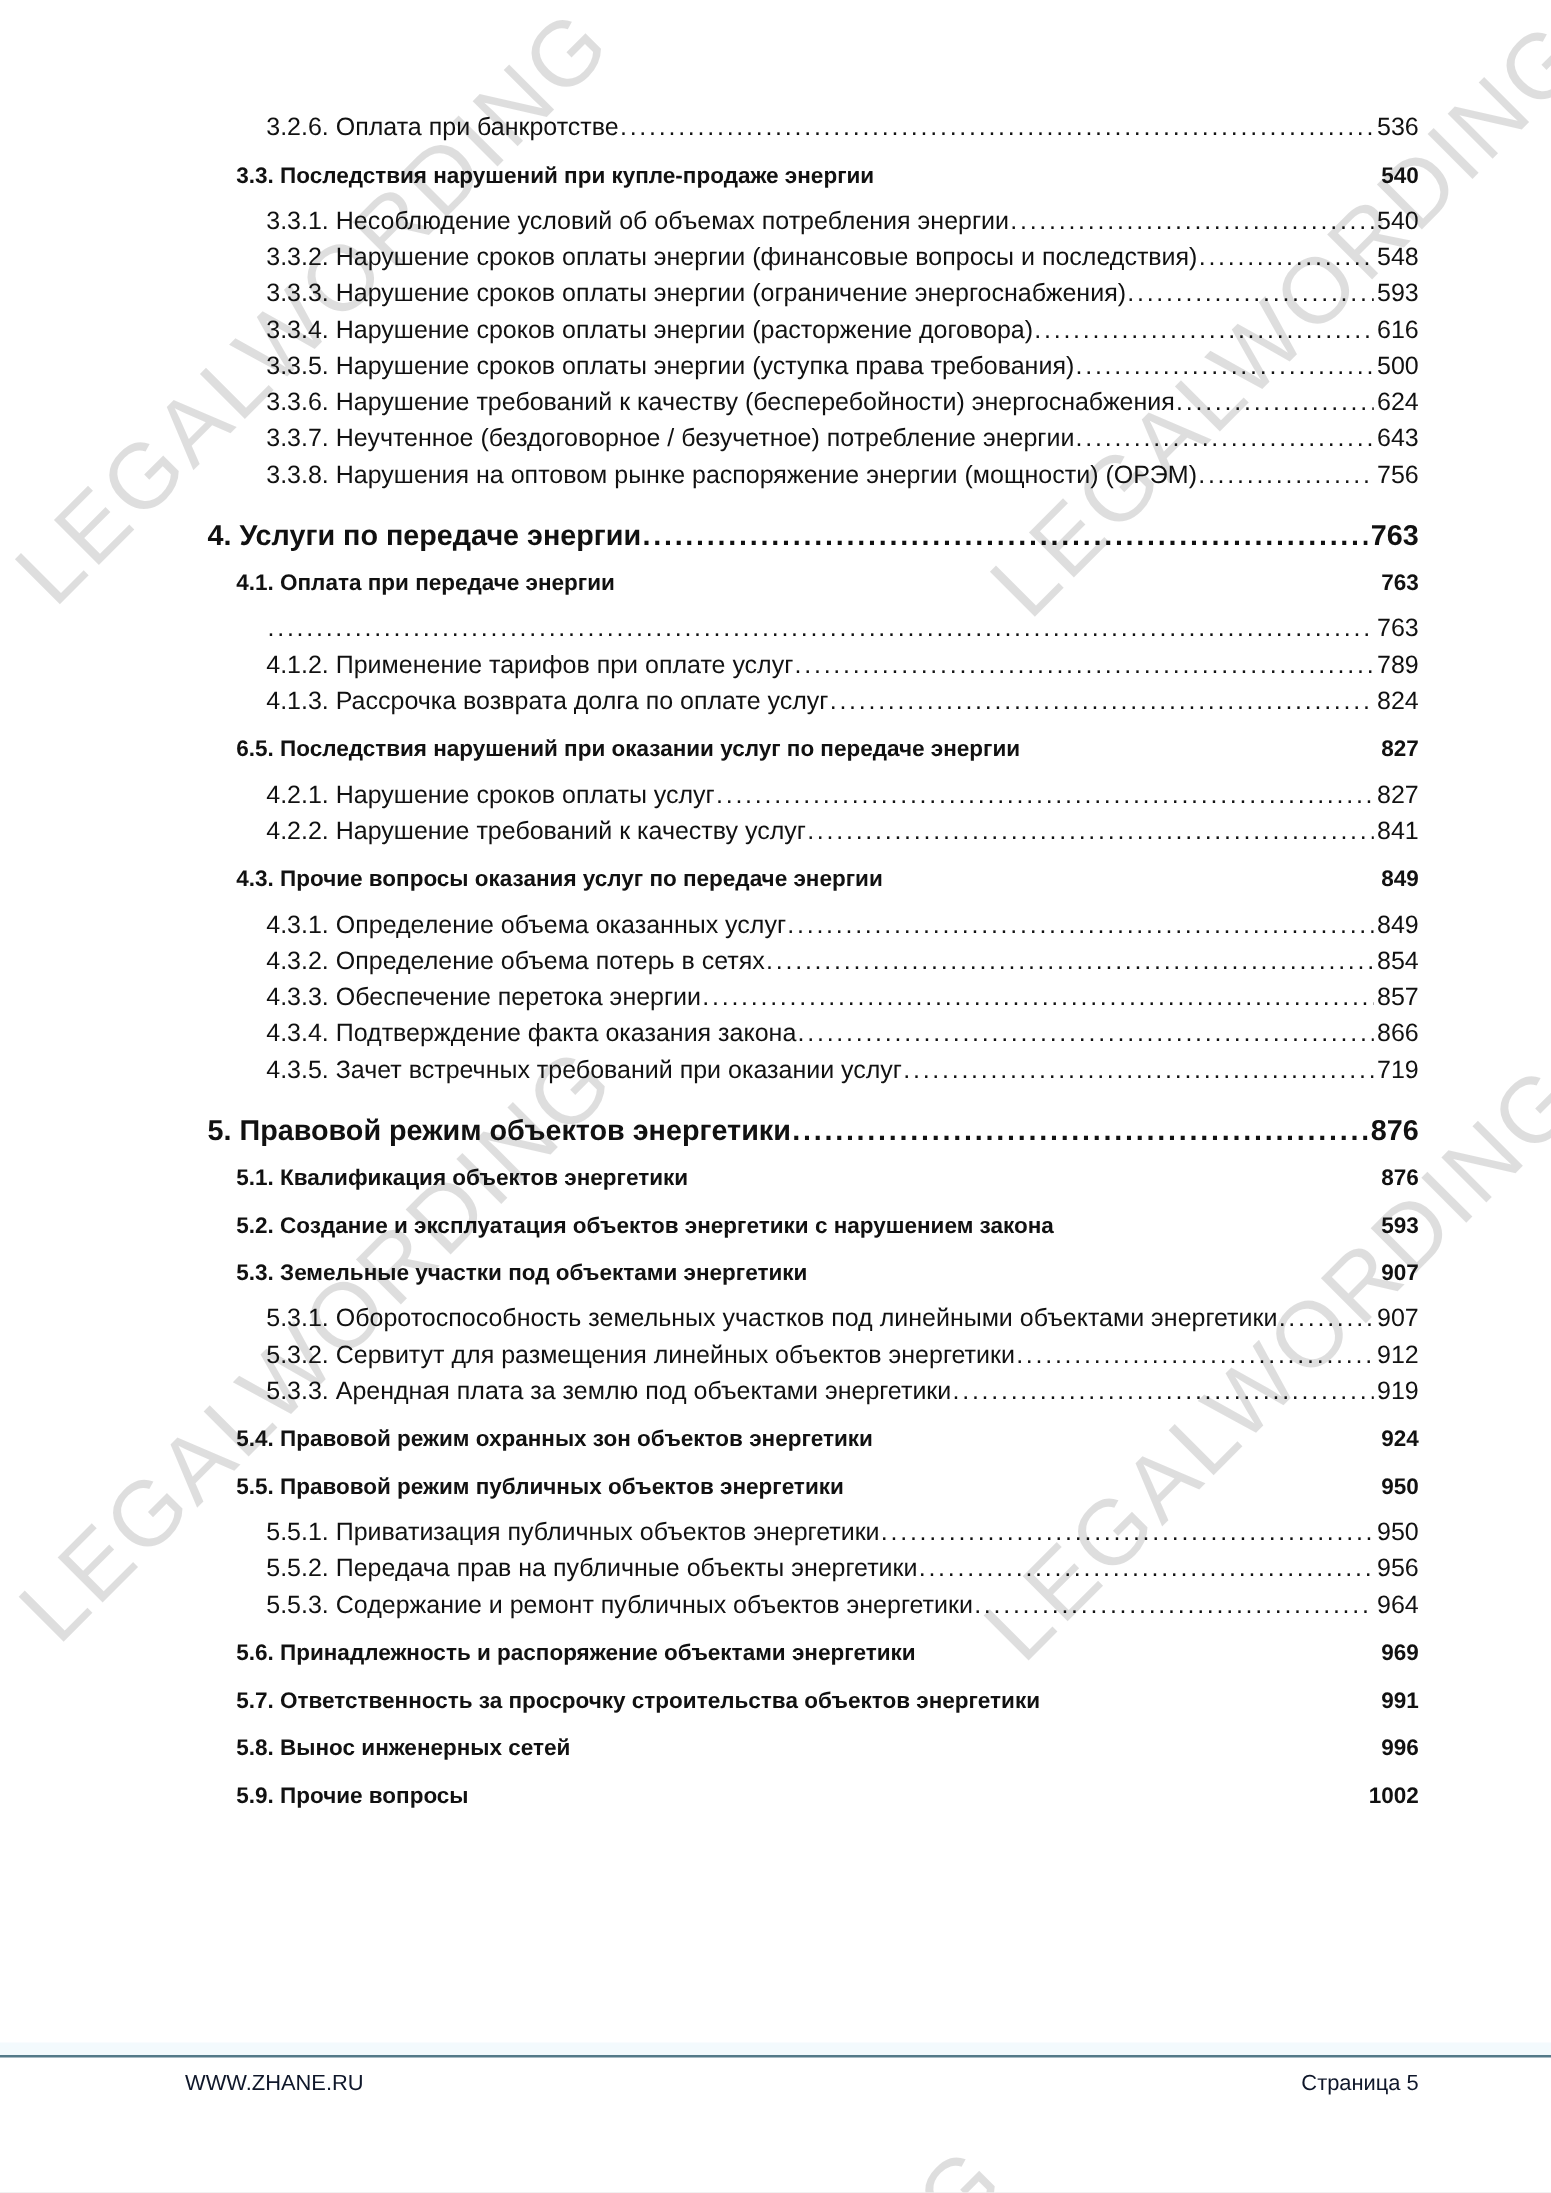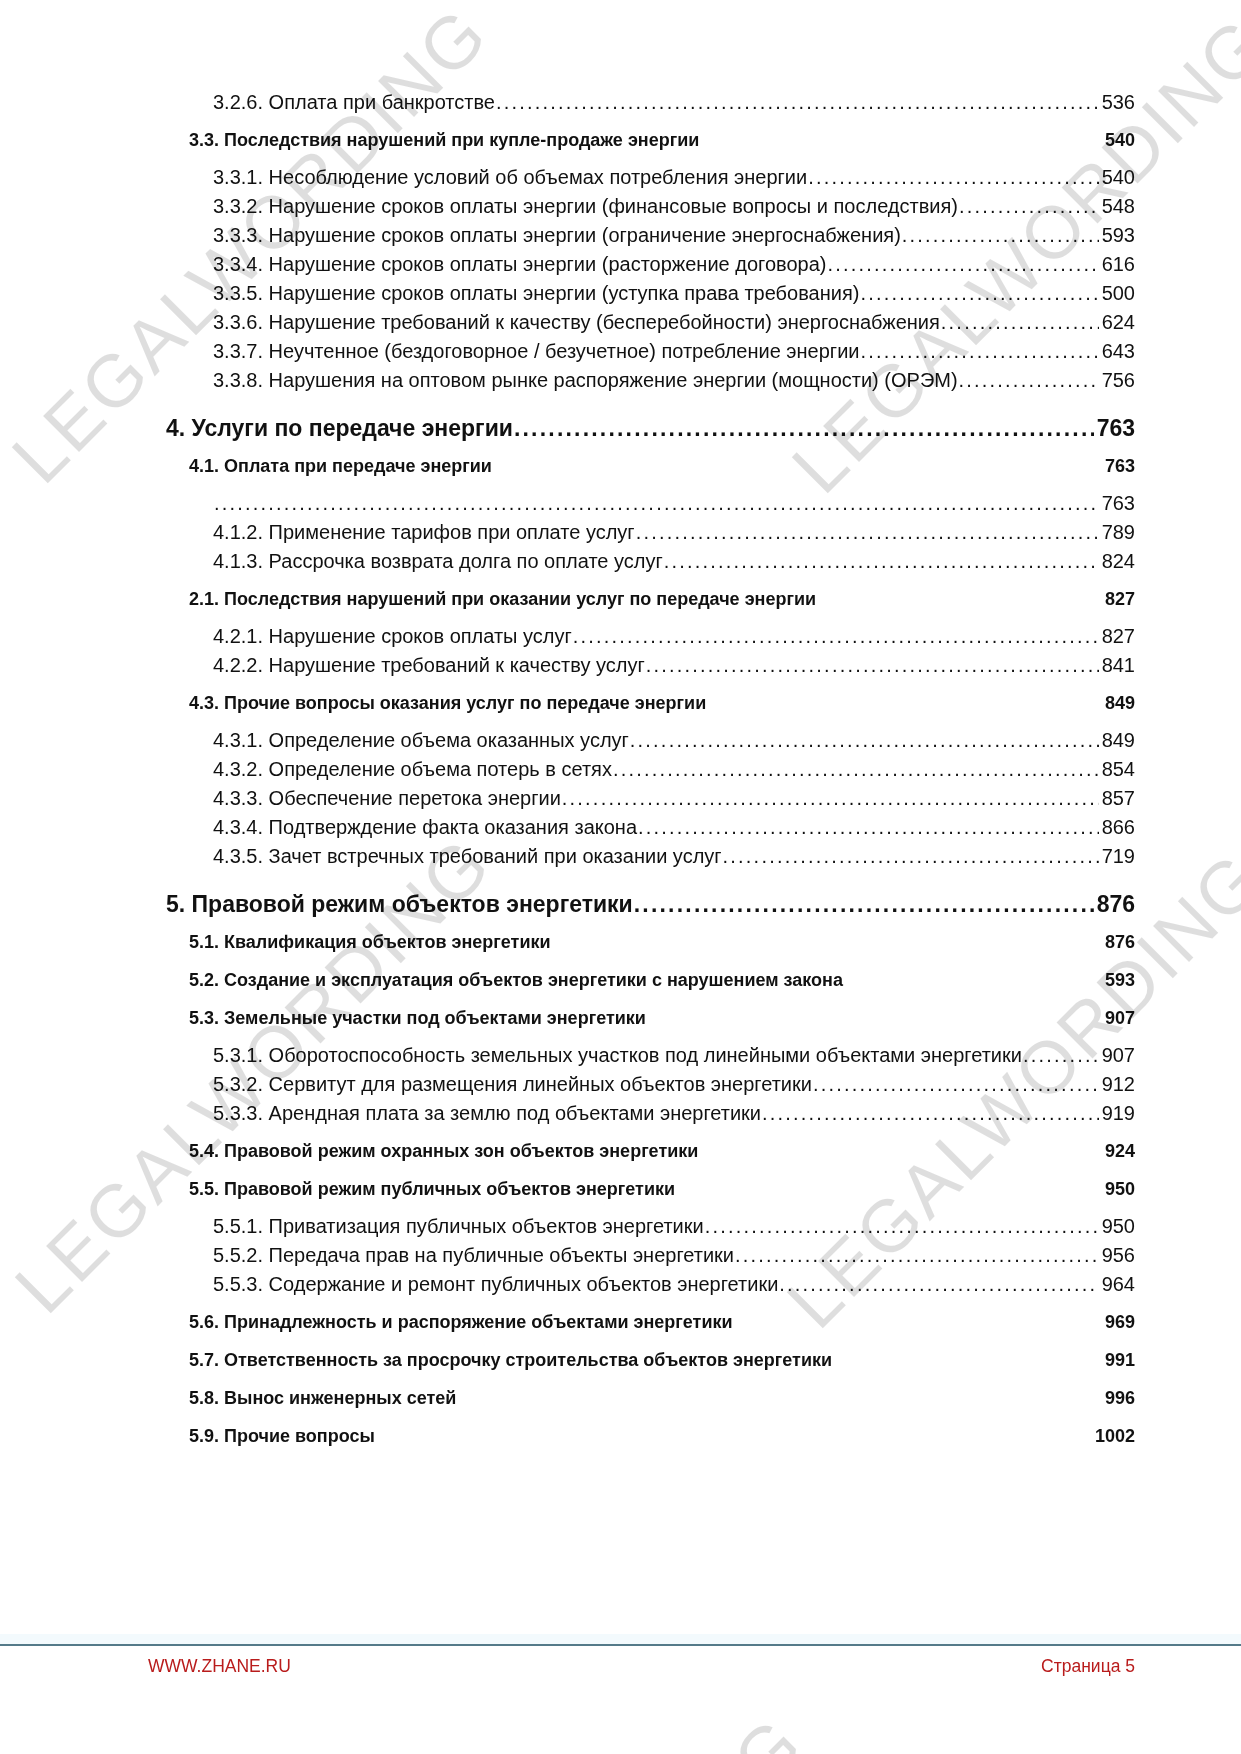--- a/index.html
+++ b/index.html
@@ -74,21 +74,21 @@
     z-index:1;
   }
   .footer {
     position:absolute;
     left:148px; top:1656px;
     width:987px;
     display:flex;
     justify-content:space-between;
     align-items:baseline;
     font-size:17.5px;
-    color:#b91c1c;
+    color:#0f172a;
     z-index:1;
   }
 </style>
 </head>
 <body>
 
 <div class="page">
 
   <div class="wm wm1">LEGALWORDING</div>
   <div class="wm wm2">LEGALWORDING</div>
@@ -165,21 +165,21 @@
         <span class="t">4.1.2. Применение тарифов при оплате услуг</span>
         <span class="dots"></span>
         <span class="pg">789</span>
       </div>
       <div class="row lvl3">
         <span class="t">4.1.3. Рассрочка возврата долга по оплате услуг </span>
         <span class="dots"></span>
         <span class="pg">824</span>
       </div>
       <div class="row lvl2">
-        <span class="t">2.1. Последствия нарушений при оказании услуг по передаче энергии</span>
+        <span class="t">6.5. Последствия нарушений при оказании услуг по передаче энергии</span>
         <span class="spacer"></span>
         <span class="pg">827</span>
       </div>
       <div class="row lvl3">
         <span class="t">4.2.1. Нарушение сроков оплаты услуг</span>
         <span class="dots"></span>
         <span class="pg">827</span>
       </div>
       <div class="row lvl3">
         <span class="t">4.2.2. Нарушение требований к качеству услуг </span>

